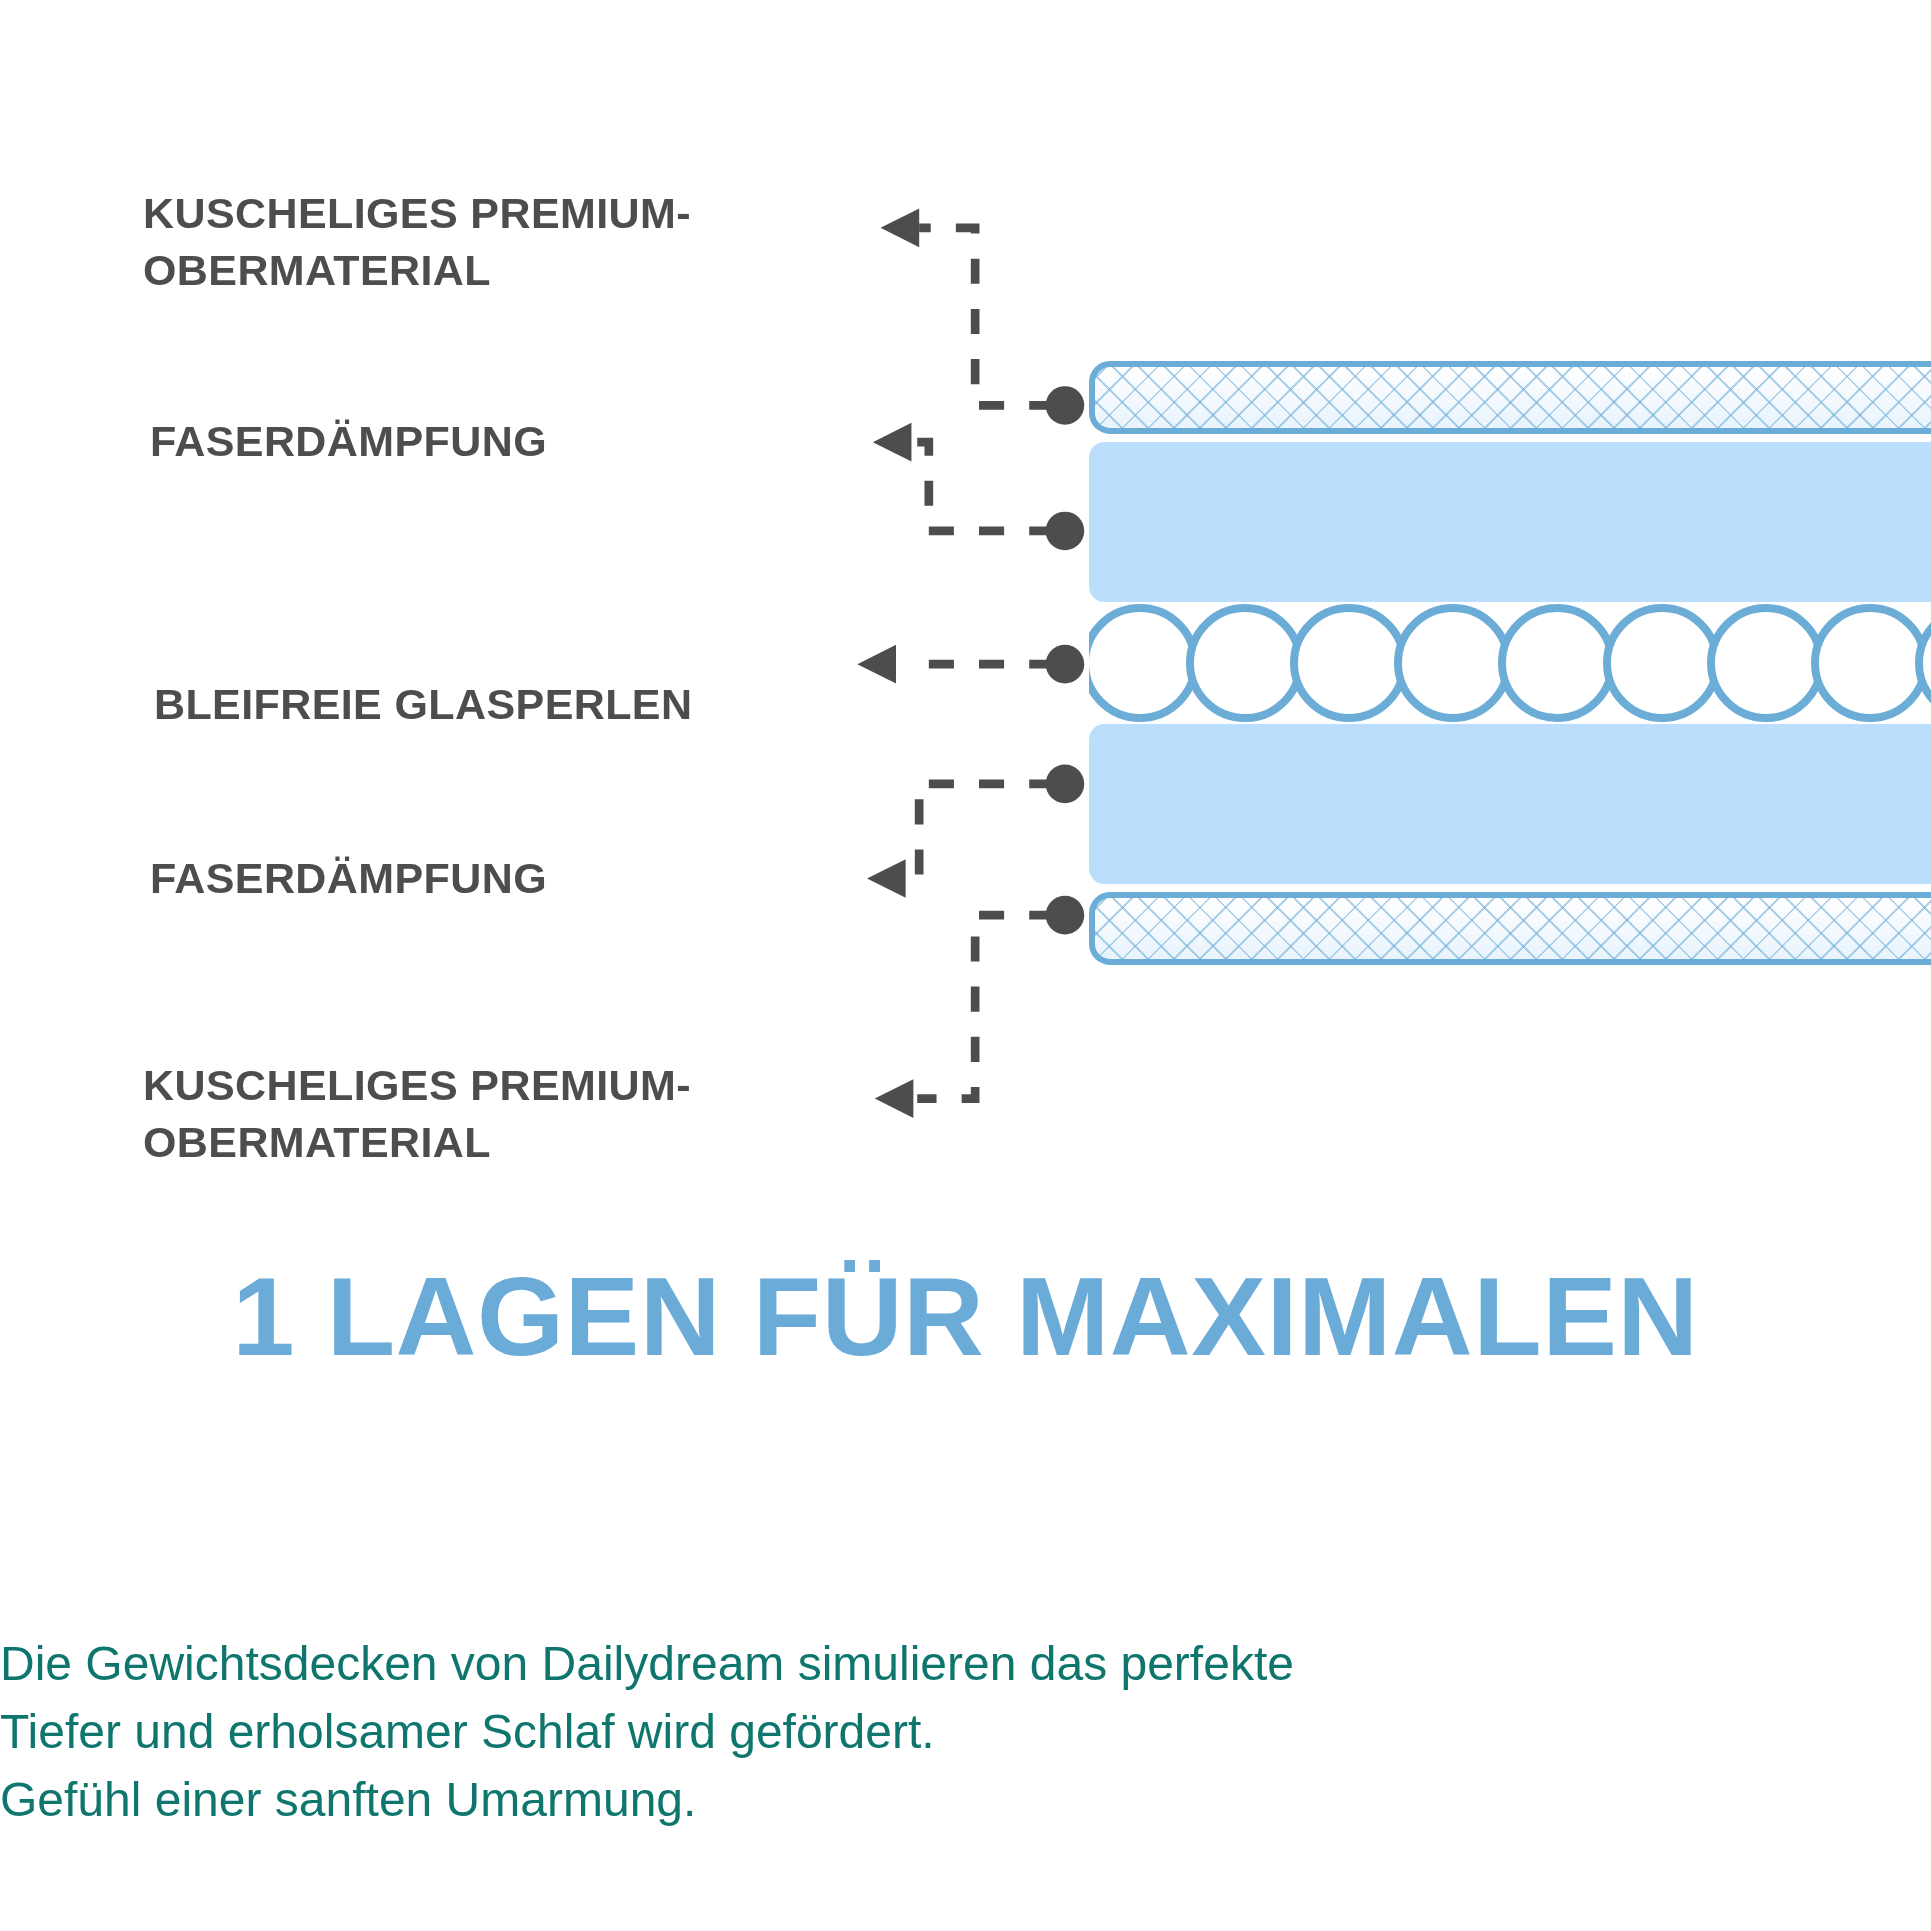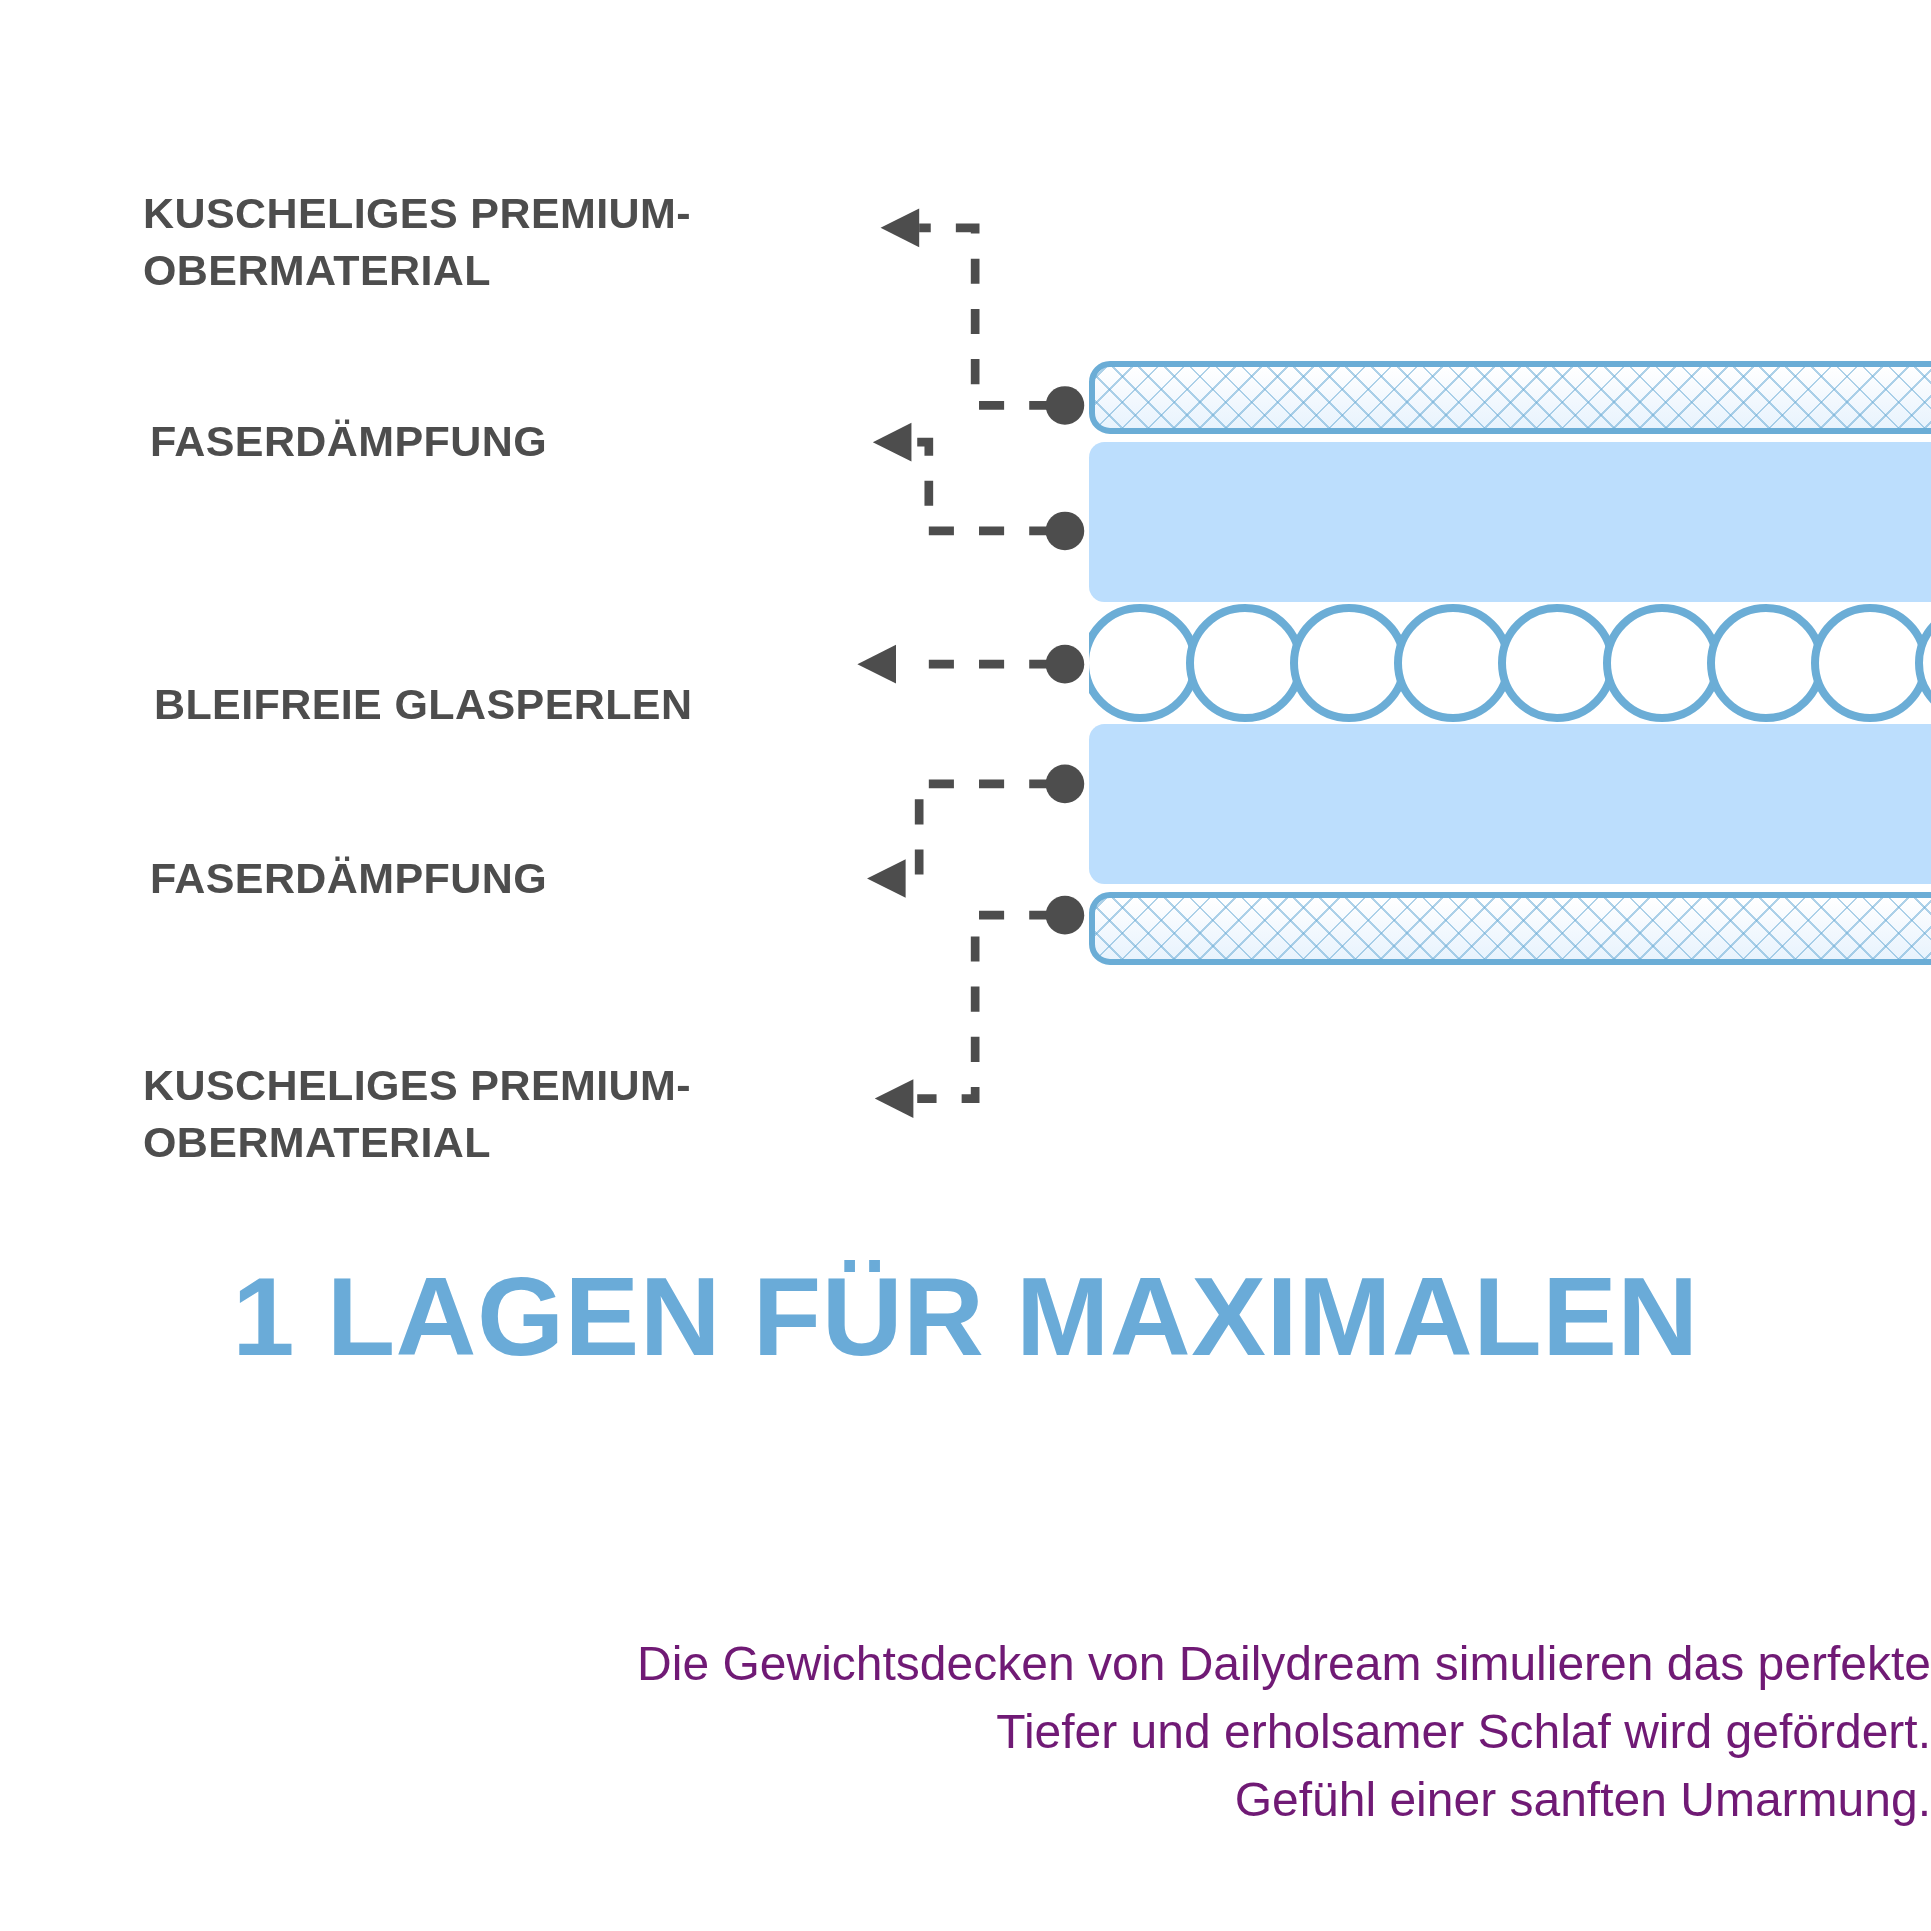--- a/index.html
+++ b/index.html
@@ -129,22 +129,22 @@
     line-height: 1.19;
     letter-spacing: 0.5px;
   }
 
   
   #body-copy {
     position: absolute;
     left: 0;
     top: 1630px;
     width: 1931px;
-    text-align: right;
-    color: #701a75;
+    text-align: left;
+    color: #0f766e;
     font-size: 48px;
     line-height: 1.42;
     font-weight: normal;
   }
   #body-copy .line { display: block; }
 </style>
 </head>
 <body>
 
 <div id="stage">

